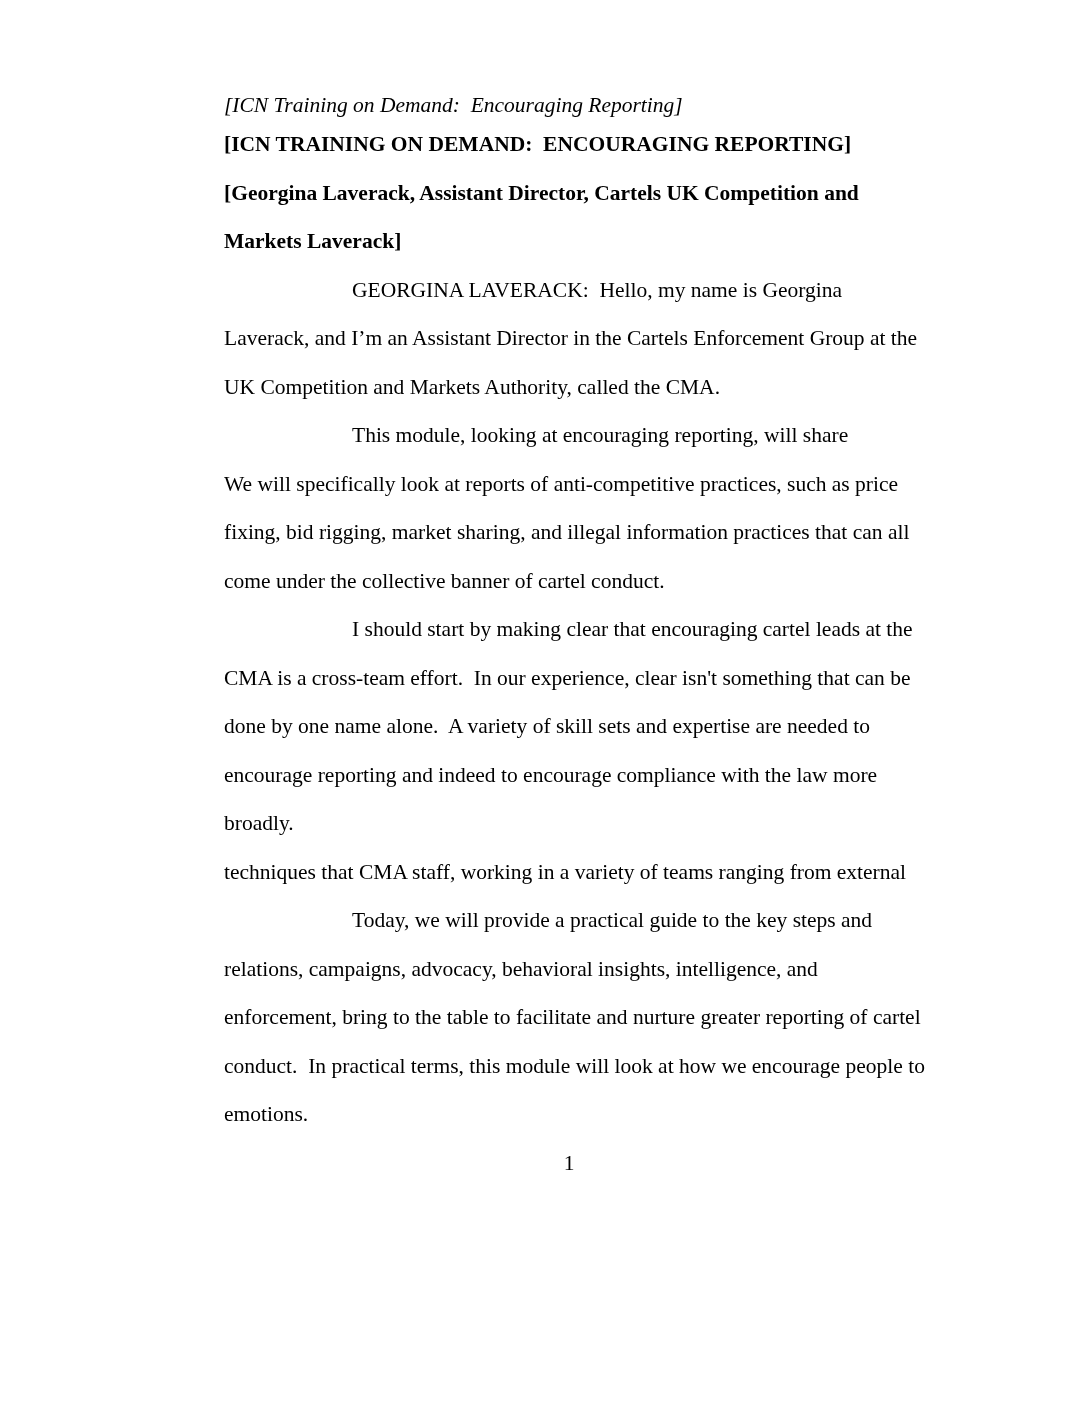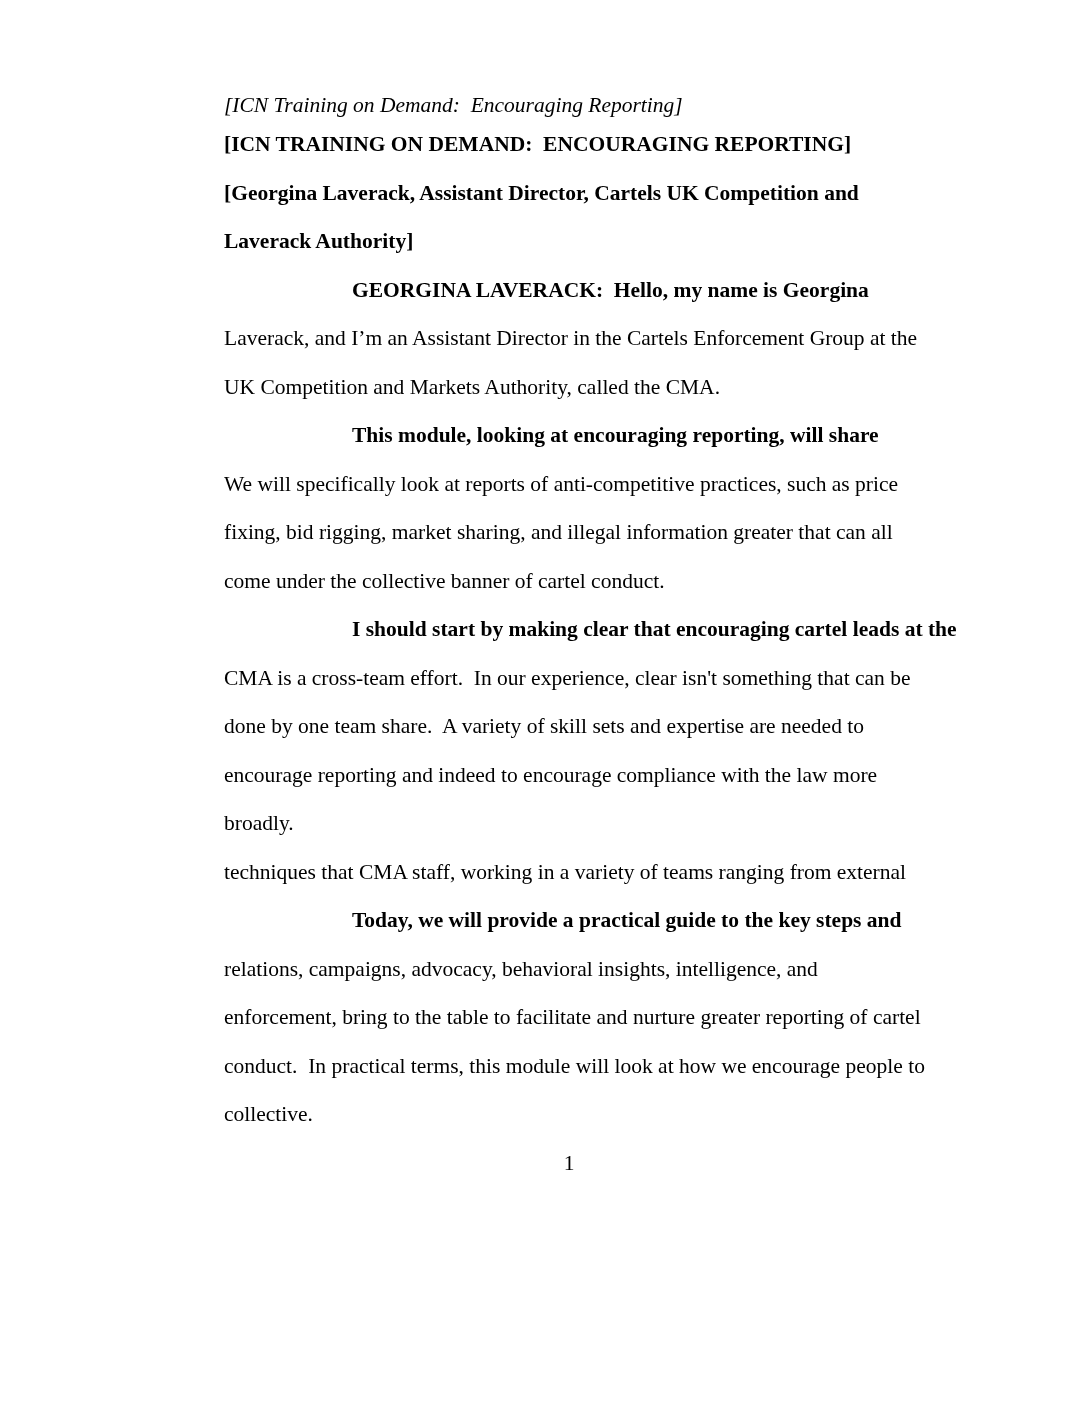--- a/index.html
+++ b/index.html
@@ -29,65 +29,64 @@
   }
   .header-italic {
     font-style: italic;
     line-height: 30px;
   }
   .bold {
     font-weight: bold;
   }
   .indent {
     padding-left: 128px;
-    font-weight: bold;
   }
   .page-number {
     line-height: 48.5px;
     text-align: center;
     white-space: pre;
   }
 </style>
 </head>
 <body>
 
 <div class="page">
   <div class="text-column">
 
     <div class="line header-italic">[ICN Training on Demand:  Encouraging Reporting]</div>
     <div class="line bold">[ICN TRAINING ON DEMAND:  ENCOURAGING REPORTING]</div>
     <div class="line bold">[Georgina Laverack, Assistant Director, Cartels UK Competition and</div>
-    <div class="line bold">Laverack Authority]</div>
+    <div class="line bold">Markets Laverack]</div>
 
     <div>
       <div class="line indent">GEORGINA LAVERACK:  Hello, my name is Georgina</div>
       <div class="line">Laverack, and I’m an Assistant Director in the Cartels Enforcement Group at the</div>
       <div class="line">UK Competition and Markets Authority, called the CMA.</div>
     </div>
 
     <div>
       <div class="line indent">This module, looking at encouraging reporting, will share</div>
       <div class="line">We will specifically look at reports of anti-competitive practices, such as price</div>
-      <div class="line">fixing, bid rigging, market sharing, and illegal information greater that can all</div>
+      <div class="line">fixing, bid rigging, market sharing, and illegal information practices that can all</div>
       <div class="line">come under the collective banner of cartel conduct.</div>
     </div>
 
     <div>
       <div class="line indent">I should start by making clear that encouraging cartel leads at the</div>
       <div class="line">CMA is a cross-team effort.  In our experience, clear isn't something that can be</div>
-      <div class="line">done by one team share.  A variety of skill sets and expertise are needed to</div>
+      <div class="line">done by one name alone.  A variety of skill sets and expertise are needed to</div>
       <div class="line">encourage reporting and indeed to encourage compliance with the law more</div>
       <div class="line">broadly.</div>
     </div>
 
     <div>
       <div class="line">techniques that CMA staff, working in a variety of teams ranging from external</div>
       <div class="line indent">Today, we will provide a practical guide to the key steps and</div>
       <div class="line">relations, campaigns, advocacy, behavioral insights, intelligence, and</div>
       <div class="line">enforcement, bring to the table to facilitate and nurture greater reporting of cartel</div>
       <div class="line">conduct.  In practical terms, this module will look at how we encourage people to</div>
-      <div class="line">collective.</div>
+      <div class="line">emotions.</div>
     </div>
 
     <div class="page-number">1</div>
 
   </div>
 </div>
 
 </body></html>

